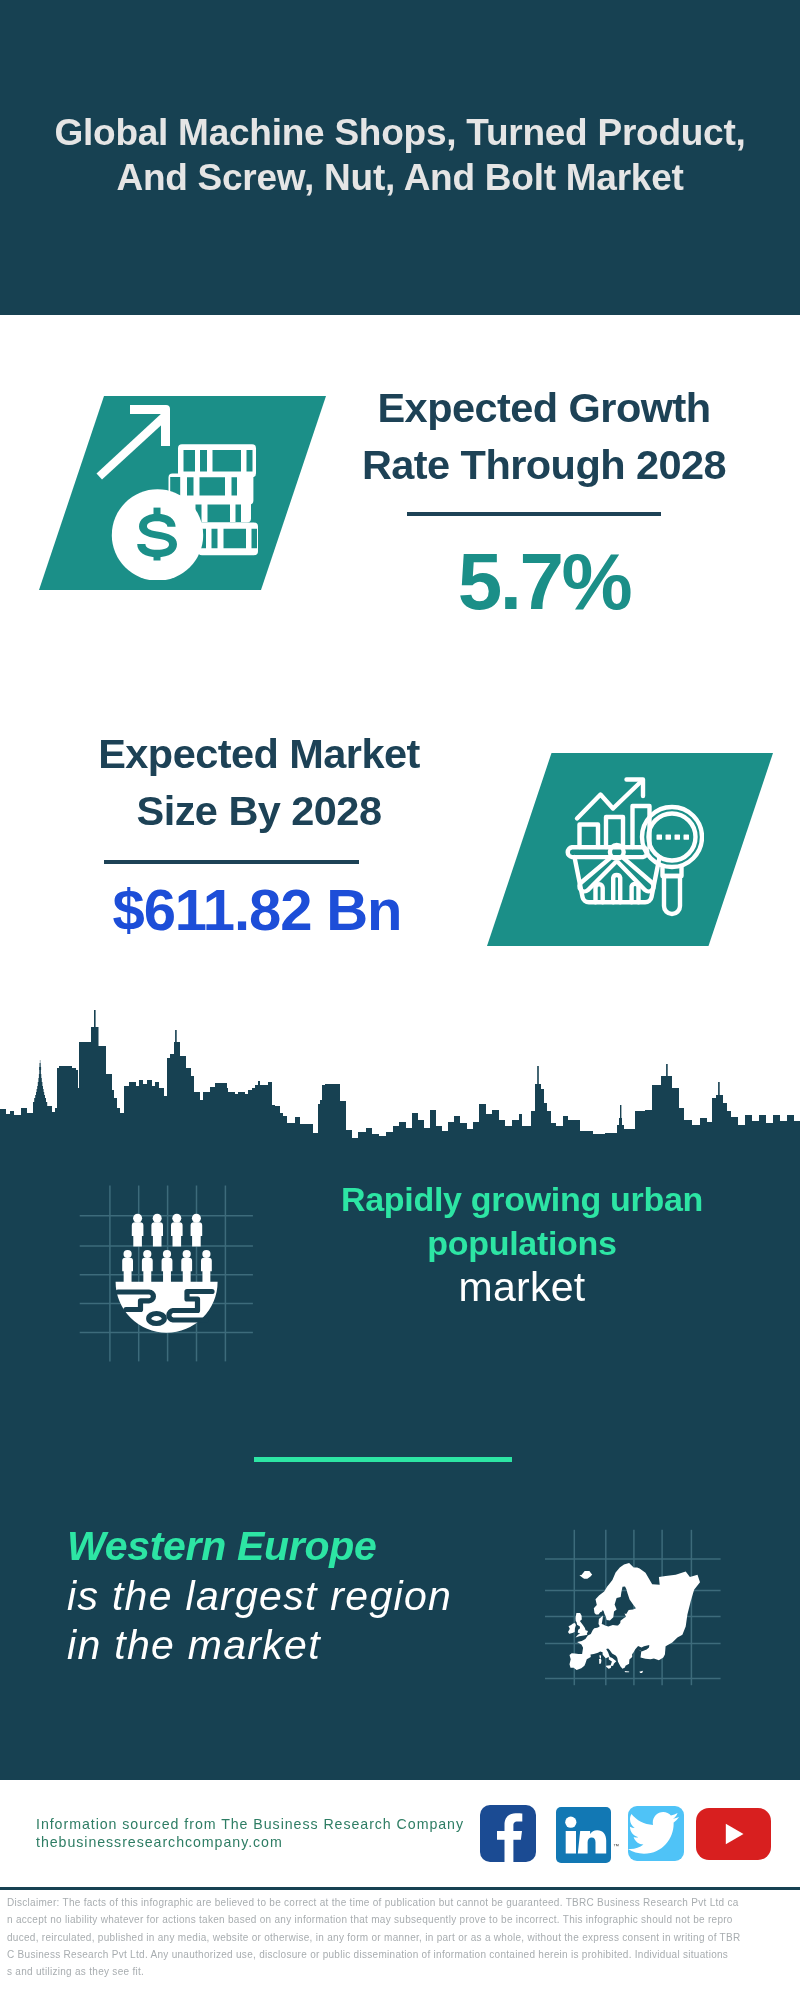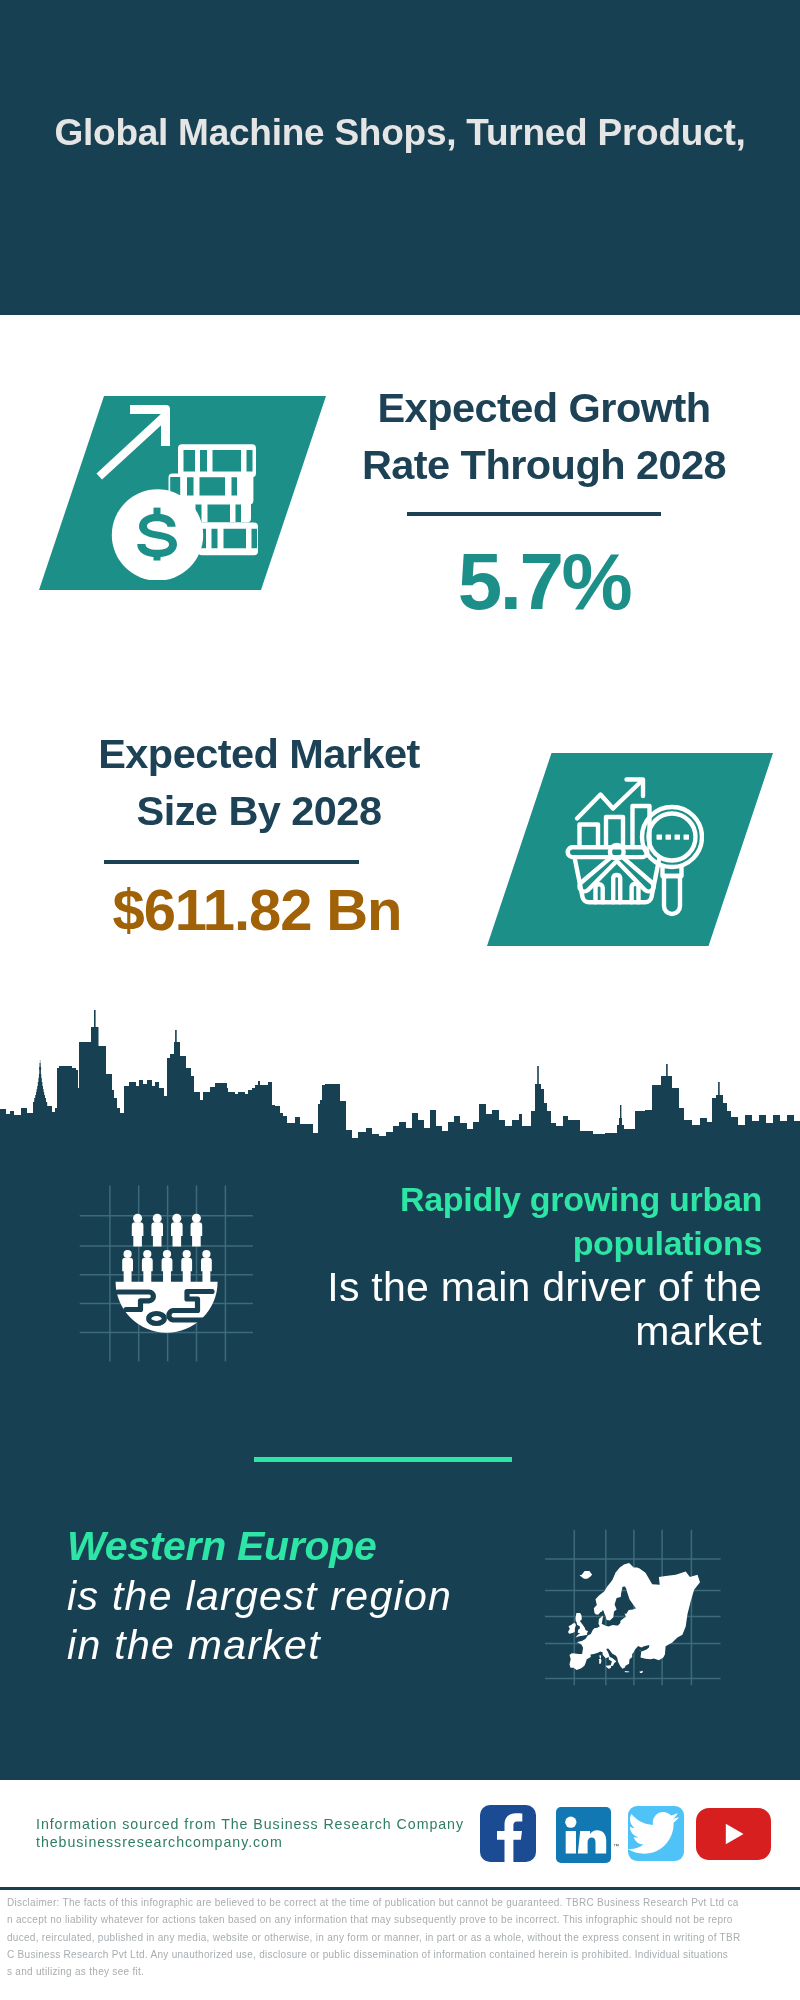--- a/index.html
+++ b/index.html
@@ -23,36 +23,36 @@
 
   .icon1wrap{position:absolute;left:90px;top:85px;width:175px;height:180px;}
   .icon1{width:175px;height:180px;display:block;}
   .icon2wrap{position:absolute;left:555px;top:450px;width:145px;height:170px;}
   .icon2{width:145px;height:170px;display:block;}
   .s1-text{position:absolute;left:330px;top:65px;width:420px;text-align:center;}
   .s2-text{position:absolute;left:45px;top:411px;width:420px;text-align:center;}
   .lbl{color:#1d4256;font-size:41.5px;font-weight:bold;line-height:56.5px;letter-spacing:-0.55px;}
   .rule{height:4px;background:#1d4256;margin:19px auto 0 auto;width:254px;position:relative;left:-10px;}
   .rule2{left:-28px;margin-top:21px;width:255px;}
-  .val2{color:#a16207;font-size:58px;font-weight:bold;line-height:1;margin-top:17px;letter-spacing:-1.1px;position:relative;left:-2px;}
+  .val2{color:#1d4ed8;font-size:58px;font-weight:bold;line-height:1;margin-top:17px;letter-spacing:-1.1px;position:relative;left:-2px;}
   .val{color:#1b8f88;font-size:80px;font-weight:bold;line-height:1;margin-top:26px;letter-spacing:-2.5px;}
 
   
   .darkband{position:absolute;left:0;top:1145px;width:800px;height:635px;background:#174152;}
   .skywrap{position:absolute;left:0;top:1010px;width:800px;height:135px;}
   .skyline{position:absolute;left:0;top:0;width:800px;height:135px;display:block;}
   .icon4wrap{position:absolute;left:545px;top:360px;width:180px;height:185px;}
   .icon4{width:180px;height:185px;display:block;overflow:visible;}
   .icon3wrap{position:absolute;left:80px;top:38px;width:180px;height:185px;}
   .icon3{width:180px;height:185px;display:block;overflow:visible;}
   .green{color:#2de5a4;font-weight:bold;font-size:34px;line-height:44px;}
   .white{color:#ffffff;font-size:41px;line-height:44px;letter-spacing:0.25px;}
 
 
-  .d1-text{position:absolute;left:302px;top:32px;width:460px;text-align:right;
+  .d1-text{position:absolute;left:292px;top:32px;width:460px;text-align:center;
      font-size:34px;line-height:44px;color:#ffffff;letter-spacing:-0.3px;}
   .d1-text .green{font-weight:bold;}
   .divider{position:absolute;left:254px;top:312px;width:258px;height:5px;background:#2de5a4;}
   .d2-text{position:absolute;left:67px;top:377px;width:470px;
      font-size:41px;line-height:49.7px;color:#ffffff;letter-spacing:-0.3px;font-style:italic;}
   .d2-text .green{font-size:41px;line-height:49.7px;}
   .d2-text .white{font-size:41px;line-height:49.7px;letter-spacing:1.3px;}
   .d2-text .green{font-weight:bold;}
 
   
@@ -73,20 +73,21 @@
      font-size:10px;line-height:17.25px;white-space:nowrap;letter-spacing:0.29px;}
 </style>
 </head>
 <body>
 
 <div class="page">
 
   <div class="header">
     <div class="header-title">
       <div>Global Machine Shops, Turned Product,</div>
+      <div>And Screw, Nut, And Bolt Market</div>
     </div>
   </div>
 
   <div class="whiteband">
 
     <div class="para para1"></div>
     <div class="icon1wrap">
       <svg class="icon1" viewBox="0 0 175 180">
 
         <g fill="#ffffff">
@@ -250,21 +251,20 @@
           <path d="M 38.0 109.0 L 69.0 109.0 A 4.4 4.4 0 0 1 69.0 117.8 L 60.5 117.8 L 60.5 126.5 L 46.0 126.5"></path>
           <ellipse cx="76.5" cy="135.5" rx="7.8" ry="5.0"></ellipse>
           <path d="M 132.0 108.5 L 107.0 108.5 L 107.0 116.0 L 117.5 116.0 L 117.5 127.5 L 93.0 127.5 A 4.8 4.8 0 0 0 93.0 137.0 L 126.0 137.0"></path>
         </g>
       </svg>
 
     </div>
     <div class="d1-text">
       <div class="green">Rapidly growing urban</div>
       <div class="green">populations</div>
-      <div class="white">Is the main driver of the</div>
       <div class="white">market</div>
     </div>
     <div class="divider"></div>
     <div class="icon4wrap">
       <svg class="icon4" viewBox="0 0 180 185">
         <g stroke="#3d6b7b" stroke-width="1.5">
           <line x1="29.3" y1="24.8" x2="29.3" y2="180.2"></line>
           <line x1="60.8" y1="24.8" x2="60.8" y2="180.2"></line>
           <line x1="88.9" y1="24.8" x2="88.9" y2="180.2"></line>
           <line x1="117.1" y1="24.8" x2="117.1" y2="180.2"></line>

